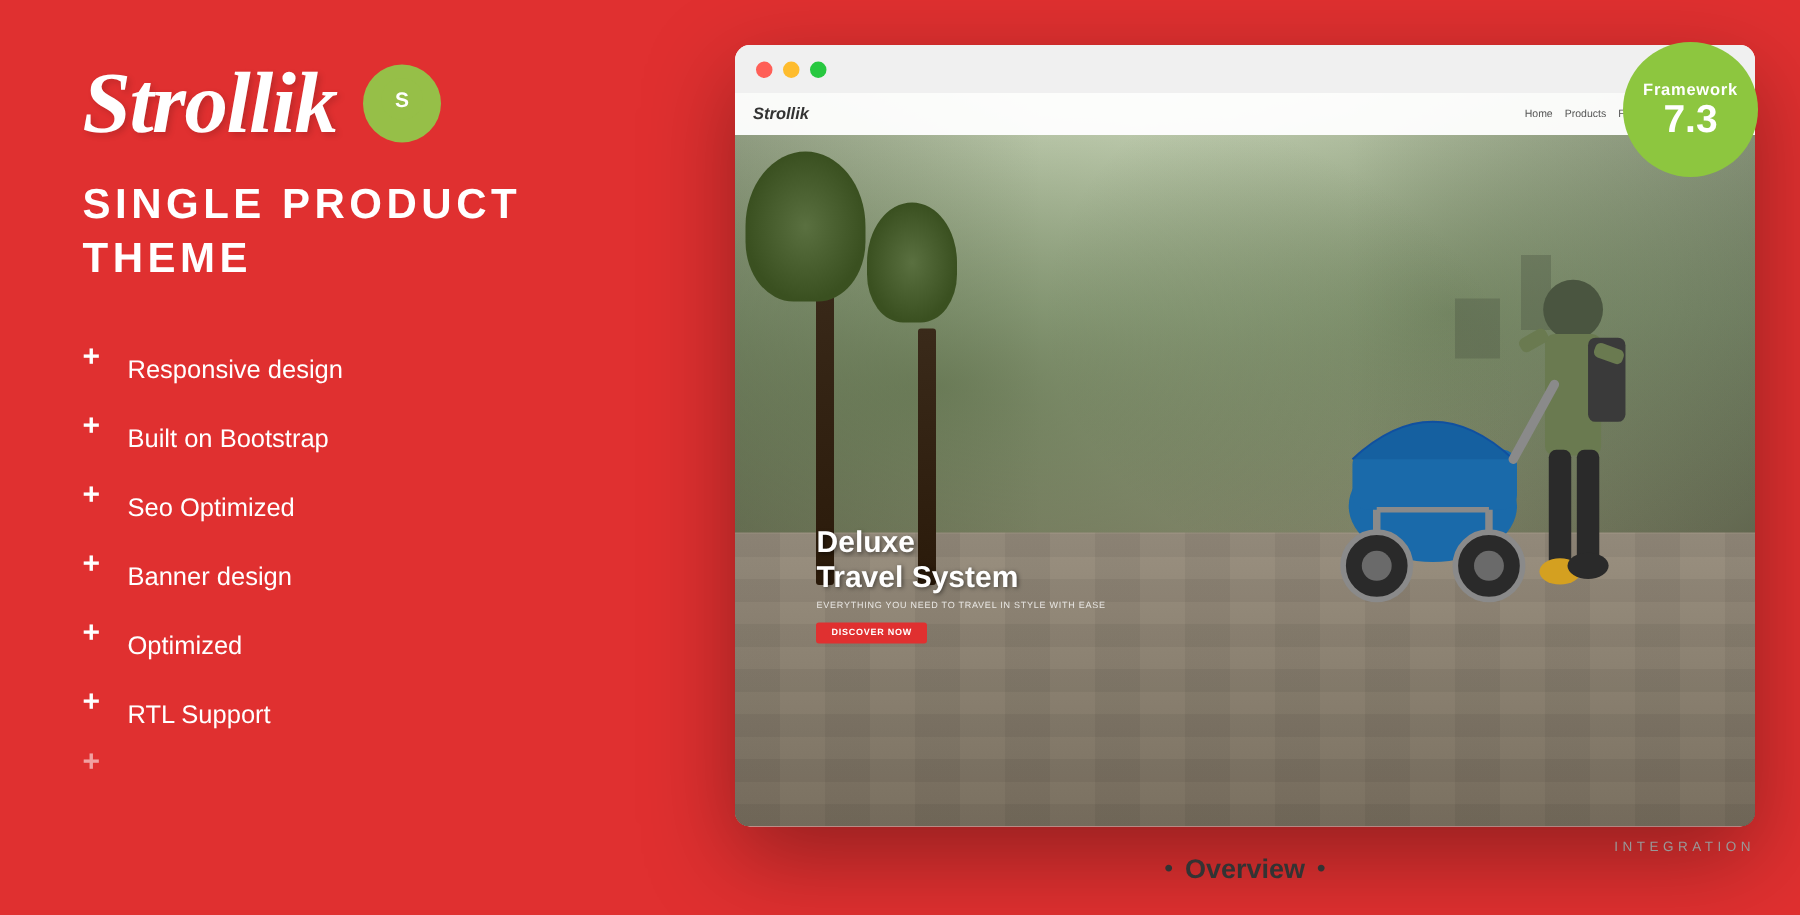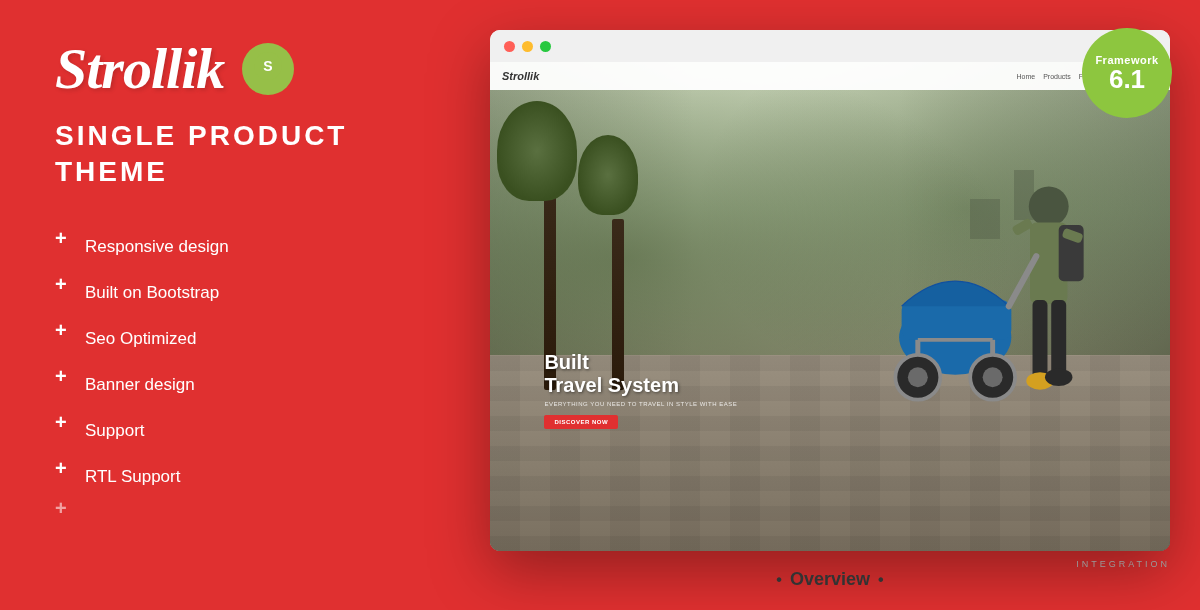--- a/index.html
+++ b/index.html
@@ -399,37 +399,37 @@
       <li class="feature-item">
         <span class="feature-plus">+</span>
         <span class="feature-text">Seo Optimized</span>
       </li>
       <li class="feature-item">
         <span class="feature-plus">+</span>
         <span class="feature-text">Banner design</span>
       </li>
       <li class="feature-item">
         <span class="feature-plus">+</span>
-        <span class="feature-text">Support</span>
+        <span class="feature-text">Optimized</span>
       </li>
       <li class="feature-item">
         <span class="feature-plus">+</span>
         <span class="feature-text">RTL Support</span>
       </li>
       <li class="feature-item">
         <span class="feature-plus" style="color:rgba(255,255,255,0.55)">+</span>
       </li>
     </ul>
   </div>
 
   <div class="right-panel">
 
     <div class="framework-badge">
       <span class="framework-label">Framework</span>
-      <span class="framework-version">6.1</span>
+      <span class="framework-version">7.3</span>
     </div>
 
     <div class="browser-mockup">
       <div class="browser-bar">
         <div class="browser-dot dot-red"></div>
         <div class="browser-dot dot-yellow"></div>
         <div class="browser-dot dot-green"></div>
       </div>
 
       <div class="browser-content">
@@ -488,21 +488,21 @@
             <circle cx="185" cy="182" r="18" fill="#2a2a2a" stroke="#8a8a8a" stroke-width="3"></circle>
             <circle cx="185" cy="182" r="8" fill="#6a6a6a"></circle>
 
             <line x1="125" y1="164" x2="125" y2="152" stroke="#8a8a8a" stroke-width="4"></line>
             <line x1="185" y1="164" x2="185" y2="152" stroke="#8a8a8a" stroke-width="4"></line>
             <line x1="125" y1="152" x2="185" y2="152" stroke="#8a8a8a" stroke-width="3"></line>
           </svg>
 
           <div class="hero-text-overlay">
             <div class="hero-title">
-              <span>Built</span><br>
+              <span>Deluxe</span><br>
               <span>Travel System</span>
             </div>
             <div class="hero-subtitle">EVERYTHING YOU NEED TO TRAVEL IN STYLE WITH EASE</div>
             <div class="hero-cta">DISCOVER NOW</div>
           </div>
         </div>
       </div>
     </div>
 
     <div class="overview-section">

